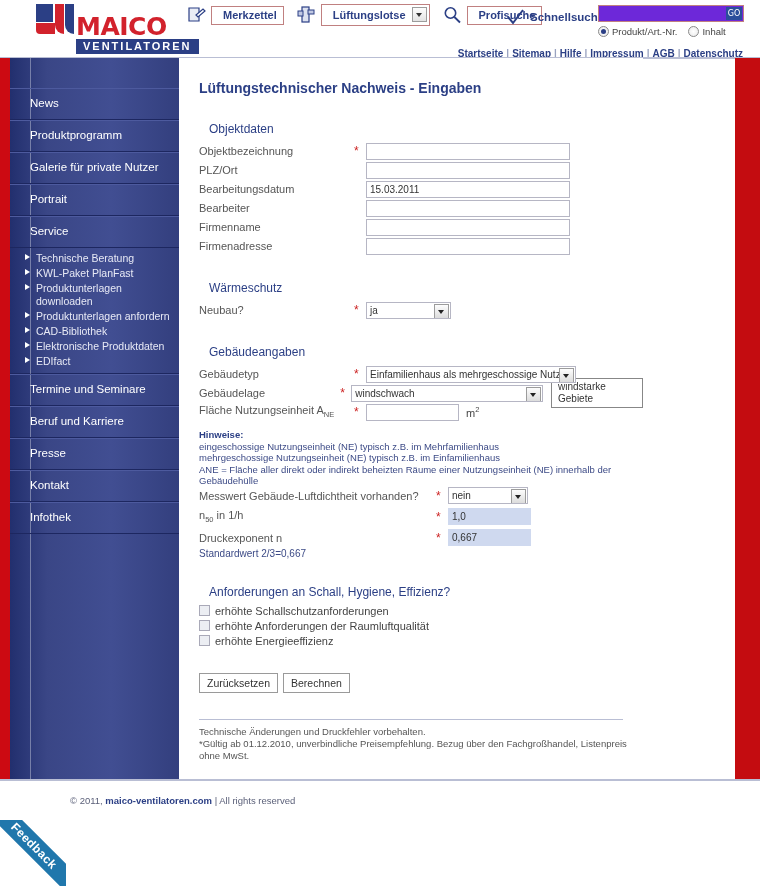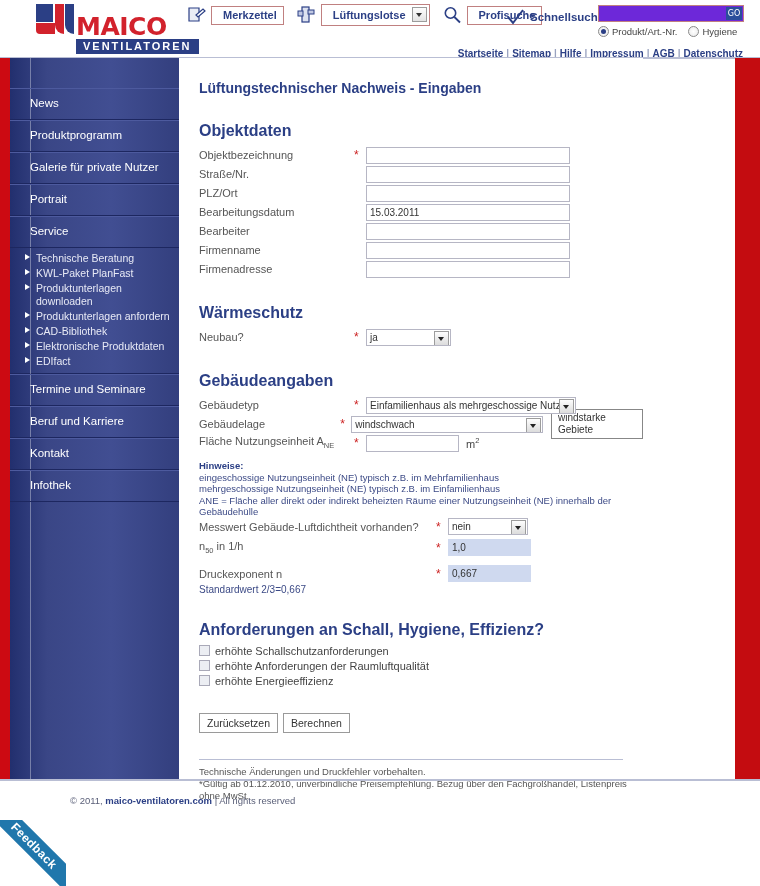--- a/index.html
+++ b/index.html
@@ -57,21 +57,21 @@
   .sb-item{position:relative;height:31px;line-height:31px;color:#ffffff;font-size:11.5px;
     padding-left:20px;border-bottom:1px solid #1d2760;box-shadow:inset 0 1px 0 #4d5a9e;}
   .sb-sub{position:relative;color:#e7e9f5;font-size:10.5px;padding:1px 4px 1px 26px;line-height:13px;}
   .sb-sub .tri{position:absolute;left:15px;top:3px;width:0;height:0;
     border-top:3.5px solid transparent;border-bottom:3.5px solid transparent;border-left:5px solid #fff;}
   .sb-sub-wrap{padding:3px 0 4px 0;border-bottom:1px solid #1d2760;}
   
   .content{position:absolute;left:179px;top:58px;width:464px;height:721px;background:#fff;}
   .page-title{font-size:14px;font-weight:bold;color:#2b3f85;margin:22px 0 0 20px;}
   .sec{margin:0 0 0 20px;}
-  .sec h3{font-size:16px;font-weight:bold;color:#2b3f85;margin:26px 0 6px 0;}
+  .sec h3{font-size:12px;font-weight:normal;color:#2b3f85;margin:26px 0 6px 10px;}
   .frow{display:flex;align-items:center;height:18px;margin-bottom:1px;}
   .flabel{width:155px;font-size:11px;color:#555;}
   .req{width:12px;color:#cc2222;font-size:12px;line-height:10px;}
   .txt{border:1px solid #b6b6c4;height:13px;background:#fff;font-size:10px;color:#333;
     padding:1px 3px;outline:0;font-family:"Liberation Sans",sans-serif;}
   .txt.ro{background:#cfd9ef;border:1px solid #cfd9ef;color:#333;}
   .sel{border:1px solid #b6b6c4;height:15px;background:#fff;display:flex;align-items:center;
     font-size:10px;color:#333;padding-left:3px;overflow:hidden;white-space:nowrap;position:relative;}
   .sel .arw{position:absolute;right:1px;top:1px;width:13px;height:13px;border:1px solid #9c9c9c;
     background:linear-gradient(#fdfdfd,#dcdcdc);}
@@ -159,21 +159,21 @@
 
   <div class="search-wrap">
     <div class="search-box">
       <input class="search-input" type="text" value="" style="">
       <span class="go-btn">GO</span>
     </div>
     <div class="radio-row">
       <span class="radio on"></span>
       <span>Produkt/Art.-Nr.</span>
       <span class="radio" style="margin-left:8px;"></span>
-      <span>Hygiene</span>
+      <span>Inhalt</span>
     </div>
   </div>
 
   <div class="topnav">
     <span>Startseite</span><i>|</i><span>Sitemap</span><i>|</i><span>Hilfe</span><i>|</i><span>Impressum</span><i>|</i><span>AGB</span><i>|</i><span>Datenschutz</span>
   </div>
   <div class="hdr-rule"></div>
 </div>
 
 <div class="red-left"></div>
@@ -216,40 +216,37 @@
     <div class="sb-sub">
       <span class="tri"></span>
       <span>EDIfact</span></div>
   </div>
 
   <div class="sb-item">
     <span>Termine und Seminare</span></div>
   <div class="sb-item">
     <span>Beruf und Karriere</span></div>
   <div class="sb-item">
+    <span>Presse</span></div>
+  <div class="sb-item">
     <span>Kontakt</span></div>
   <div class="sb-item">
     <span>Infothek</span></div>
 </div>
 
 <div class="content">
 
   <div class="page-title">Lüftungstechnischer Nachweis - Eingaben</div>
 
   <div class="sec">
     <h3>Objektdaten</h3>
 
     <div class="frow">
       <span class="flabel">Objektbezeichnung</span>
       <span class="req">*</span>
-      <input class="txt" style="width: 196px;" value="">
-    </div>
-    <div class="frow">
-      <span class="flabel">Straße/Nr.</span>
-      <span class="req"></span>
       <input class="txt" style="width: 196px;" value="">
     </div>
     <div class="frow">
       <span class="flabel">PLZ/Ort</span>
       <span class="req"></span>
       <input class="txt" style="width: 196px;" value="">
     </div>
     <div class="frow">
       <span class="flabel">Bearbeitungsdatum</span>
       <span class="req"></span>
@@ -337,21 +334,21 @@
     </div>
 
     <div class="frow" style="margin-top:3px;">
       <span class="flabel" style="width:237px;">
         <span>n</span><sub>50</sub><span> in 1/h</span>
       </span>
       <span class="req">*</span>
       <input class="txt ro" style="width: 75px;" readonly="" value="1,0">
     </div>
 
-    <div class="frow" style="margin-top:8px;">
+    <div class="frow" style="margin-top:3px;">
       <span class="flabel" style="width:237px;">Druckexponent n</span>
       <span class="req">*</span>
       <input class="txt ro" style="width: 75px;" readonly="" value="0,667">
     </div>
 
     <div style="font-size:10px;color:#3c4a86;margin-top:1px;">Standardwert 2/3=0,667</div>
   </div>
 
   <div class="sec">
     <h3>Anforderungen an Schall, Hygiene, Effizienz?</h3>

